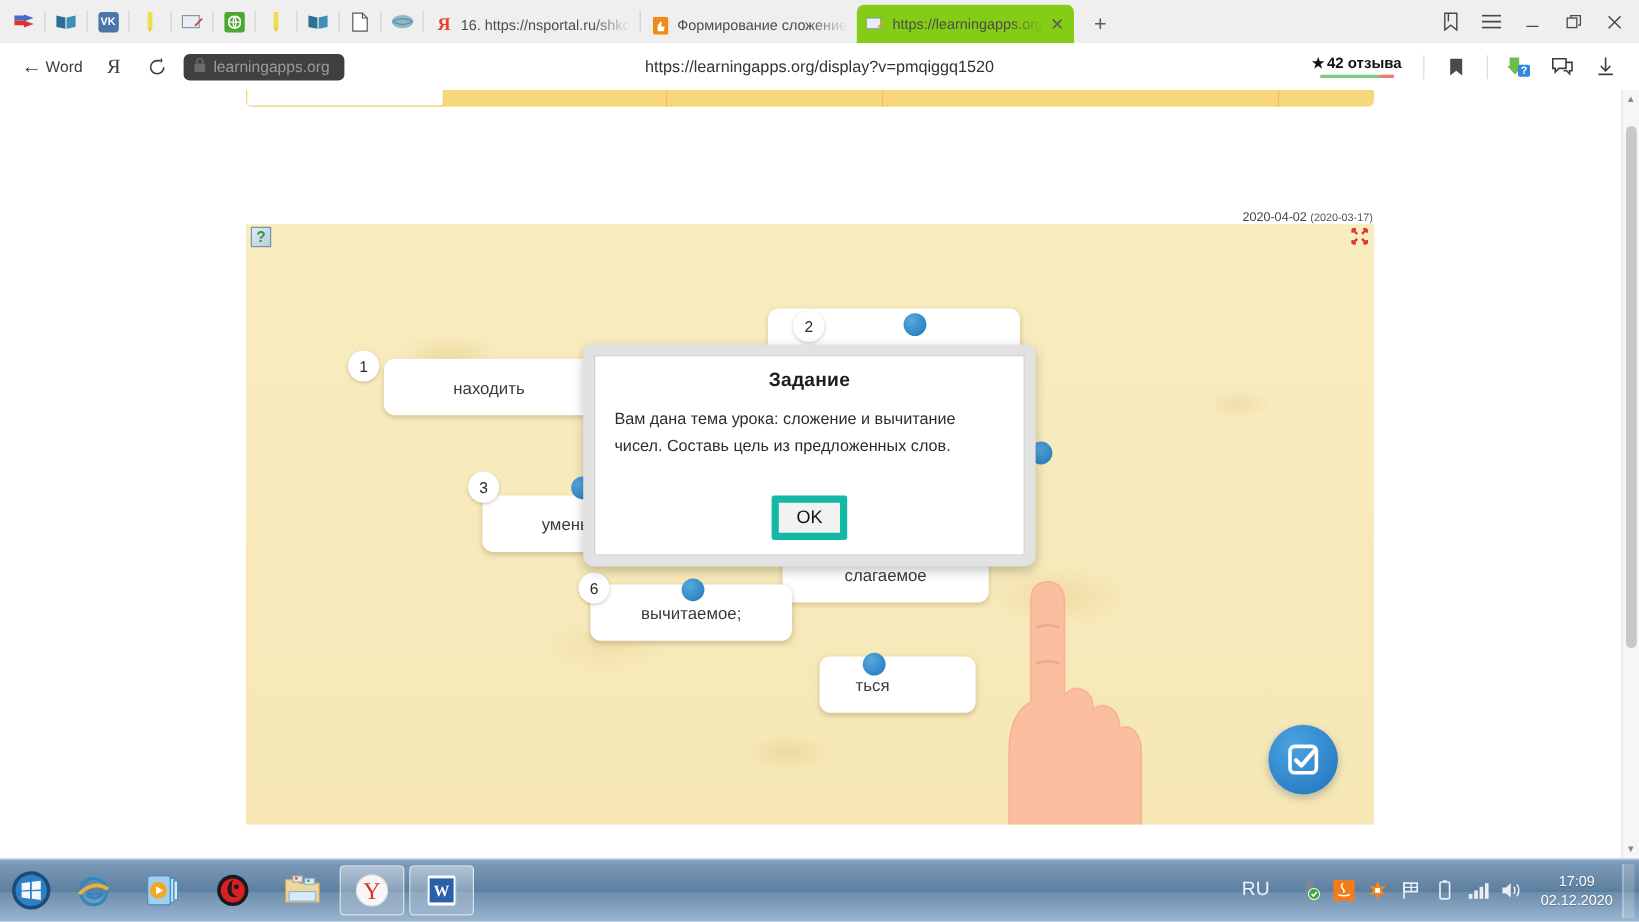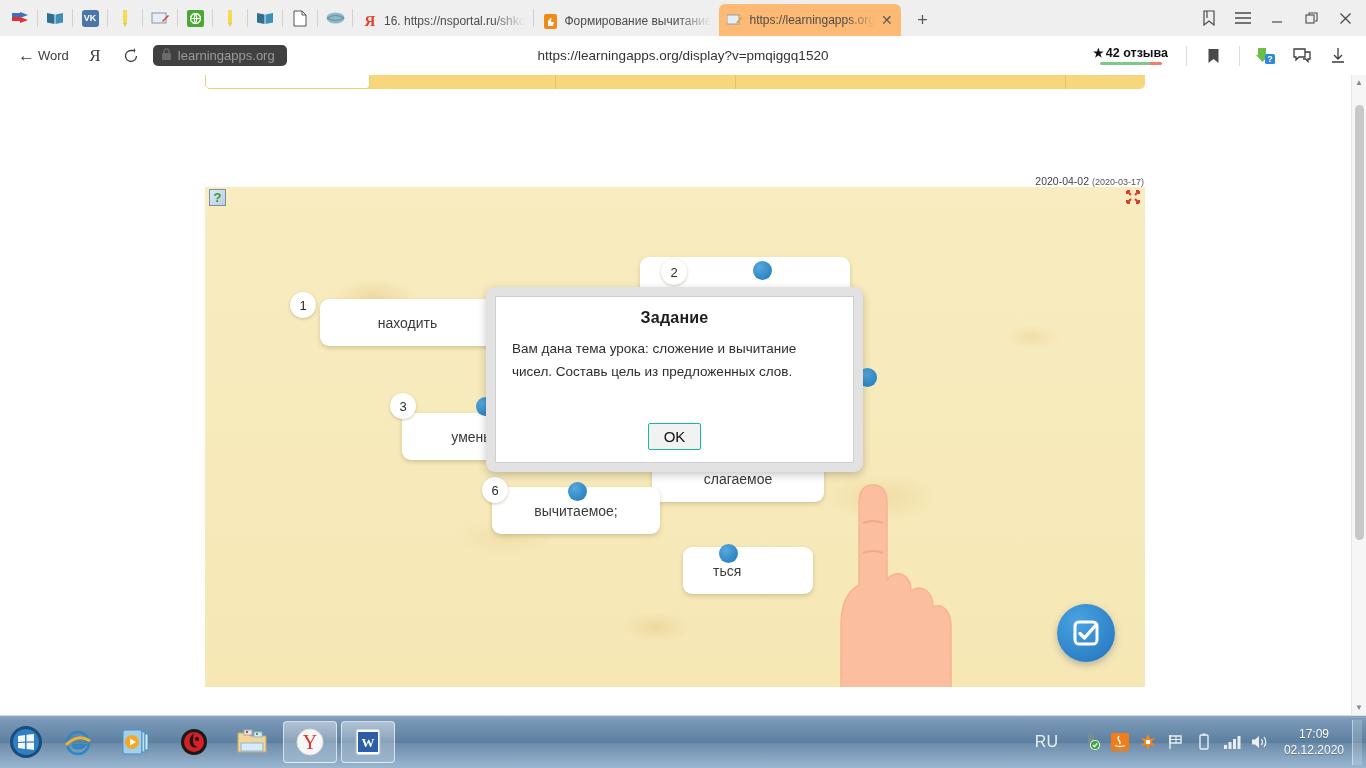--- a/index.html
+++ b/index.html
@@ -32,21 +32,21 @@
   }
   .tab .tab-ico { width: 16px; height: 16px; margin-right: 6px; flex: none;
                   display:flex; align-items:center; justify-content:center; font-size: 11px; }
   .tab .tab-title {
     white-space: nowrap; overflow: hidden;
     -webkit-mask-image: linear-gradient(to right, #000 78%, transparent 100%);
     mask-image: linear-gradient(to right, #000 78%, transparent 100%);
     flex: 1;
   }
   .tab.active {
-    background: #fdba74; height: 32px; border-radius: 6px 6px 0 0;
+    background: #84cc16; height: 32px; border-radius: 6px 6px 0 0;
     max-width: 210px;
   }
   .tab-div { width:1px; height:18px; background:#d0d0d0; align-self:center; }
   .tab-close { margin-left: 6px; color: #5a5a5a; font-size: 14px; line-height: 1; flex:none; }
   .newtab {
     width: 28px; height: 28px; margin: 0 0 2px 8px; border-radius: 50%;
     display: flex; align-items: center; justify-content: center;
     font-size: 18px; color: #5a5a5a;
   }
   .wincontrols { position: absolute; right: 4px; top: 4px; display: flex; align-items: center; }
@@ -168,21 +168,21 @@
   }
   .modal-title {
     text-align: center; font-size: 16px; font-weight: bold; color: #1d1d1d;
     margin-bottom: 11px; letter-spacing: .2px;
   }
   .modal-text { font-size: 13.5px; color: #2d2d2d; line-height: 1.68; }
   .modal-btnrow { margin-top: auto; display: flex; justify-content: center; padding-bottom: 2px; }
   .modal-ok {
     font-family: "Liberation Sans", sans-serif;
     font-size: 15px; color: #111; background: #f2f2f2;
-    border: 1px solid #14b8a6; padding: 4px 15px; border-radius: 2px;
+    border: 6px solid #14b8a6; padding: 4px 15px; border-radius: 2px;
   }
 
   .scrollbar {
     position: absolute; right: 0; top: 0; width: 15px; height: 640px;
     background: #f6f6f6; border-left: 1px solid #e6e6e6;
   }
   .sb-arrow { height: 15px; display: flex; align-items: center; justify-content: center;
               font-size: 8px; color: #8a8a8a; }
   .sb-thumb { position: absolute; top: 30px; left: 3px; width: 9px; height: 435px;
               background: #c8c8c8; border-radius: 5px; }
@@ -300,21 +300,21 @@
       <span class="tab-title">16. https://nsportal.ru/shko</span>
     </div>
     <div class="tab-div"></div>
     <div class="tab">
       <span class="tab-ico">
         <svg width="13" height="15" viewBox="0 0 13 15">
             <rect x="0" y="0" width="13" height="15" rx="2" fill="#f08a18"></rect>
             <path d="M4 7 L4 12 L9 12 L10 8 L7 8 L7.5 4.5 Q6 3 5.5 5.5 L4 7 Z" fill="#fff"></path>
           </svg>
       </span>
-      <span class="tab-title">Формирование вычитание</span>
+      <span class="tab-title">Формирование сложение</span>
     </div>
     <div class="tab active">
       <span class="tab-ico">
         <svg width="16" height="14" viewBox="0 0 16 14">
             <rect x="0" y="2" width="12" height="9" fill="#e8eef6" stroke="#8090a4" stroke-width=".8"></rect>
             <path d="M9 9.5 L14.5 4 L15.5 5 L10 10.5 Z" fill="#d8a52c"></path>
           </svg>
       </span>
       <span class="tab-title">https://learningapps.org</span>
       <span class="tab-close">✕</span>

